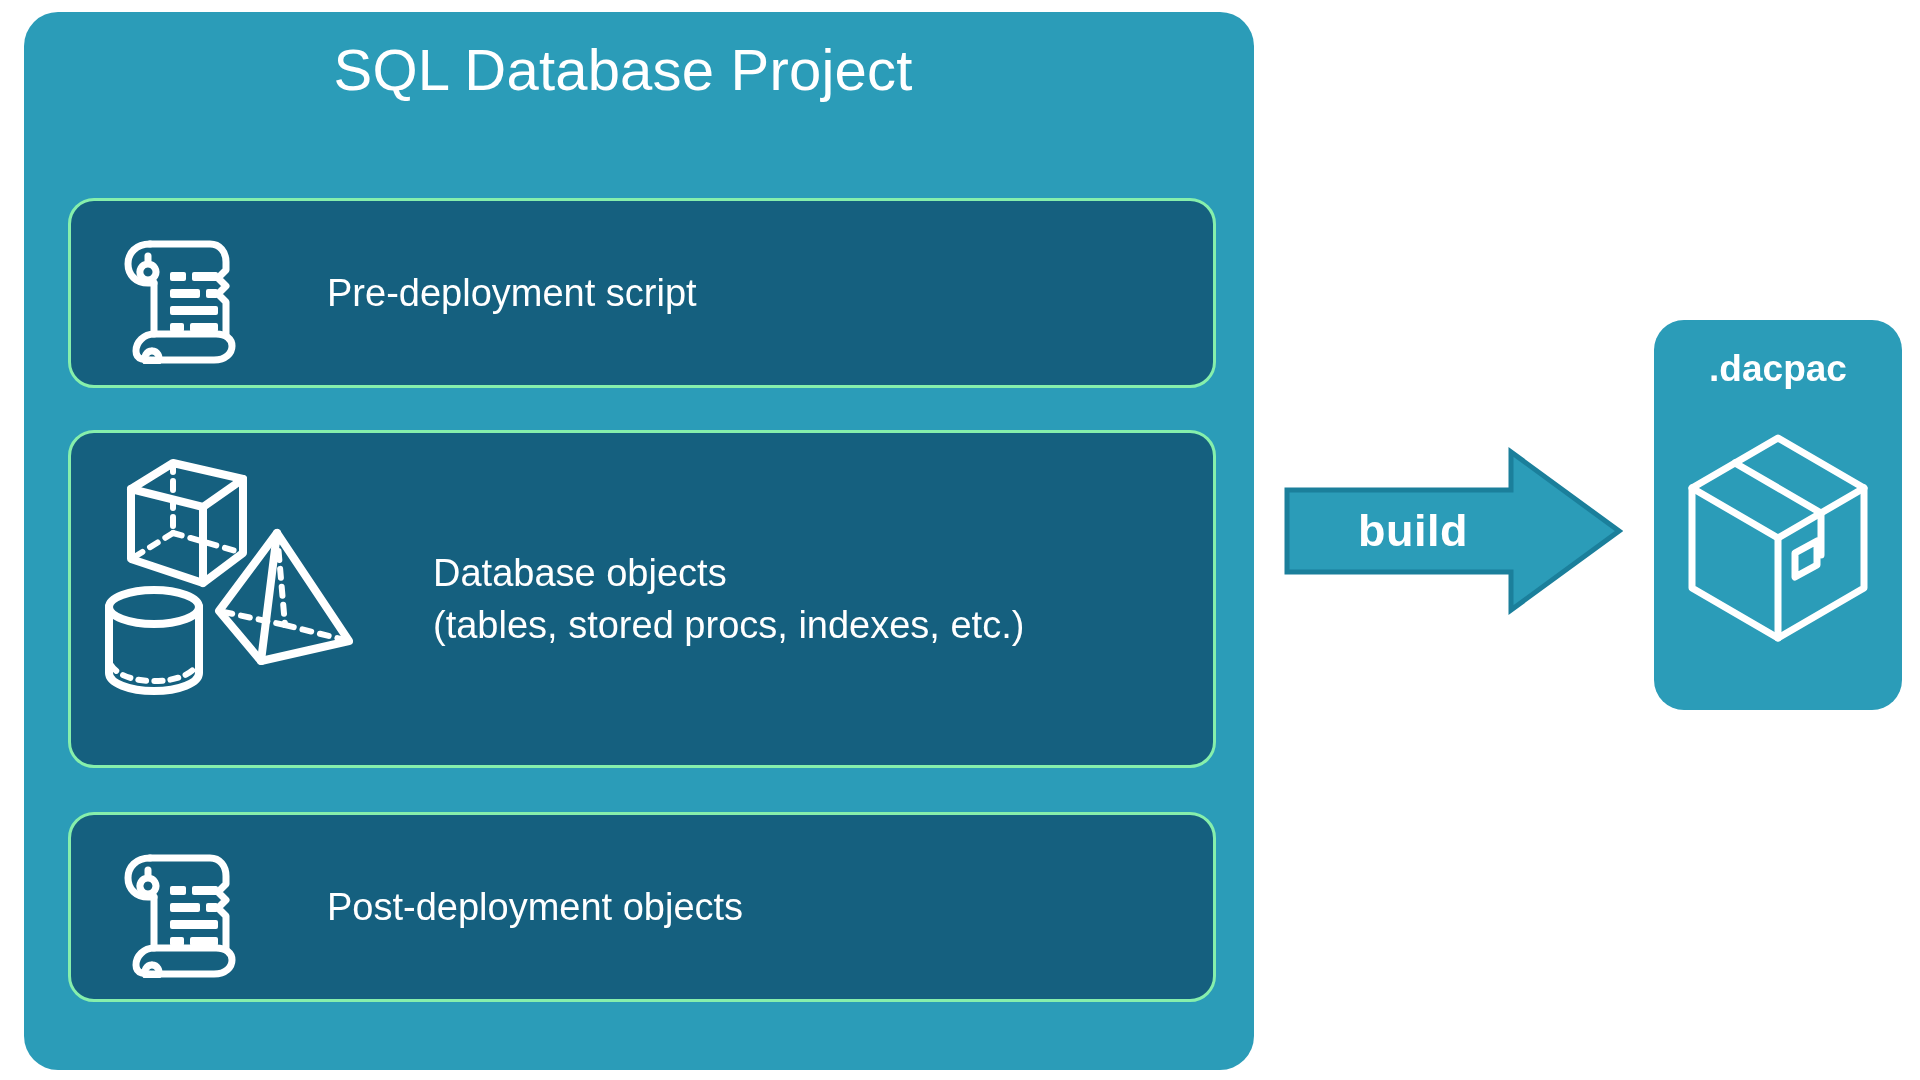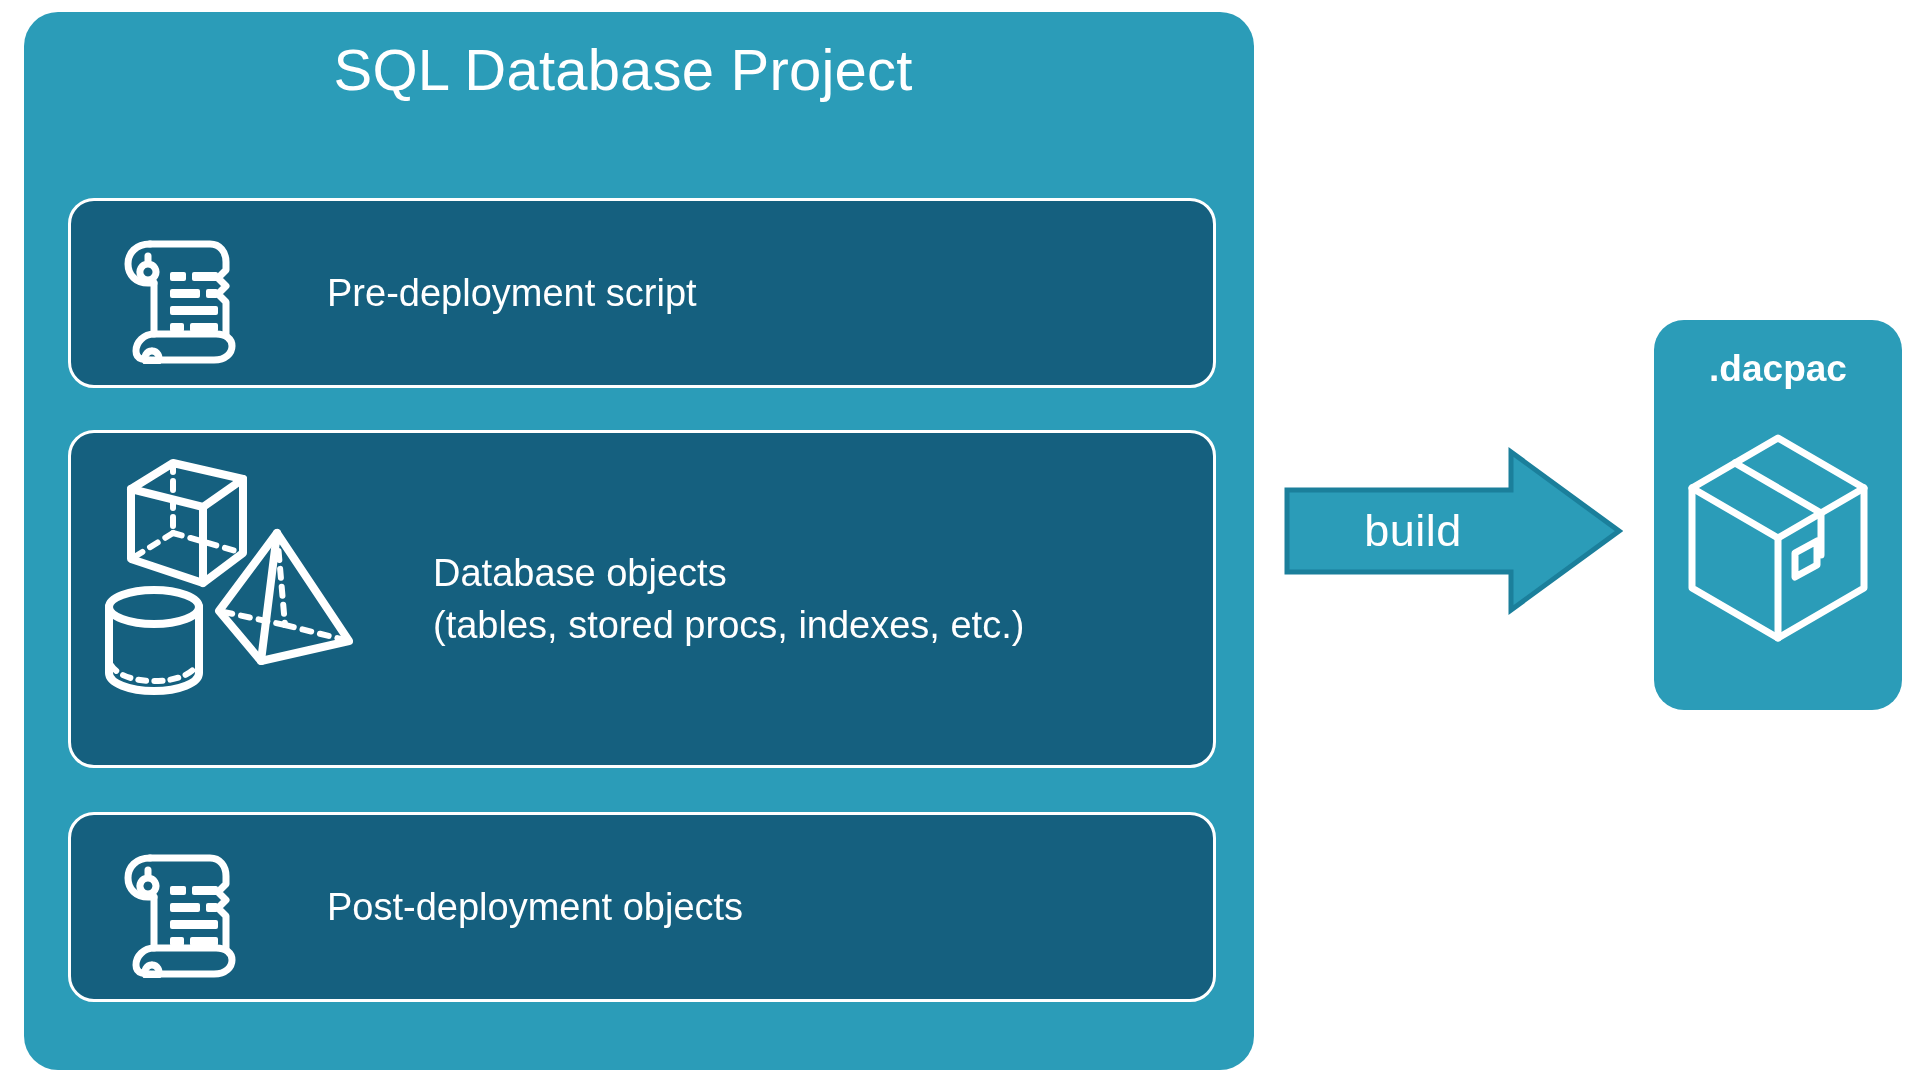--- a/index.html
+++ b/index.html
@@ -47,21 +47,21 @@
     line-height: 1.05;
     font-family: "Liberation Sans", sans-serif;
   }
 
   
   .panel {
     position: absolute;
     left: 44px;
     width: 1148px;
     background: #15607f;
-    border: 3px solid #ffffff;
+    border: 3px solid #86efac;
     border-radius: 26px;
     box-sizing: border-box;
     display: flex;
     align-items: center;
   }
   .panel-pre  { top: 186px;  height: 190px; }
   .panel-obj  { top: 418px;  height: 338px; gap: 36px; }
   .panel-post { top: 800px;  height: 190px; }
 
   .panel-icons {
@@ -106,21 +106,21 @@
     position: absolute;
     left: 1283px;
     top: 446px;
     width: 260px;
     height: 170px;
     display: flex;
     align-items: center;
     justify-content: center;
     color: #ffffff;
     font-size: 45px;
-    font-weight: normal;
+    font-weight: bold;
     font-family: "Liberation Sans", sans-serif;
     letter-spacing: 0.5px;
     pointer-events: none;
   }
 
   
   .dacpac-card {
     position: absolute;
     left: 1654px;
     top: 320px;

